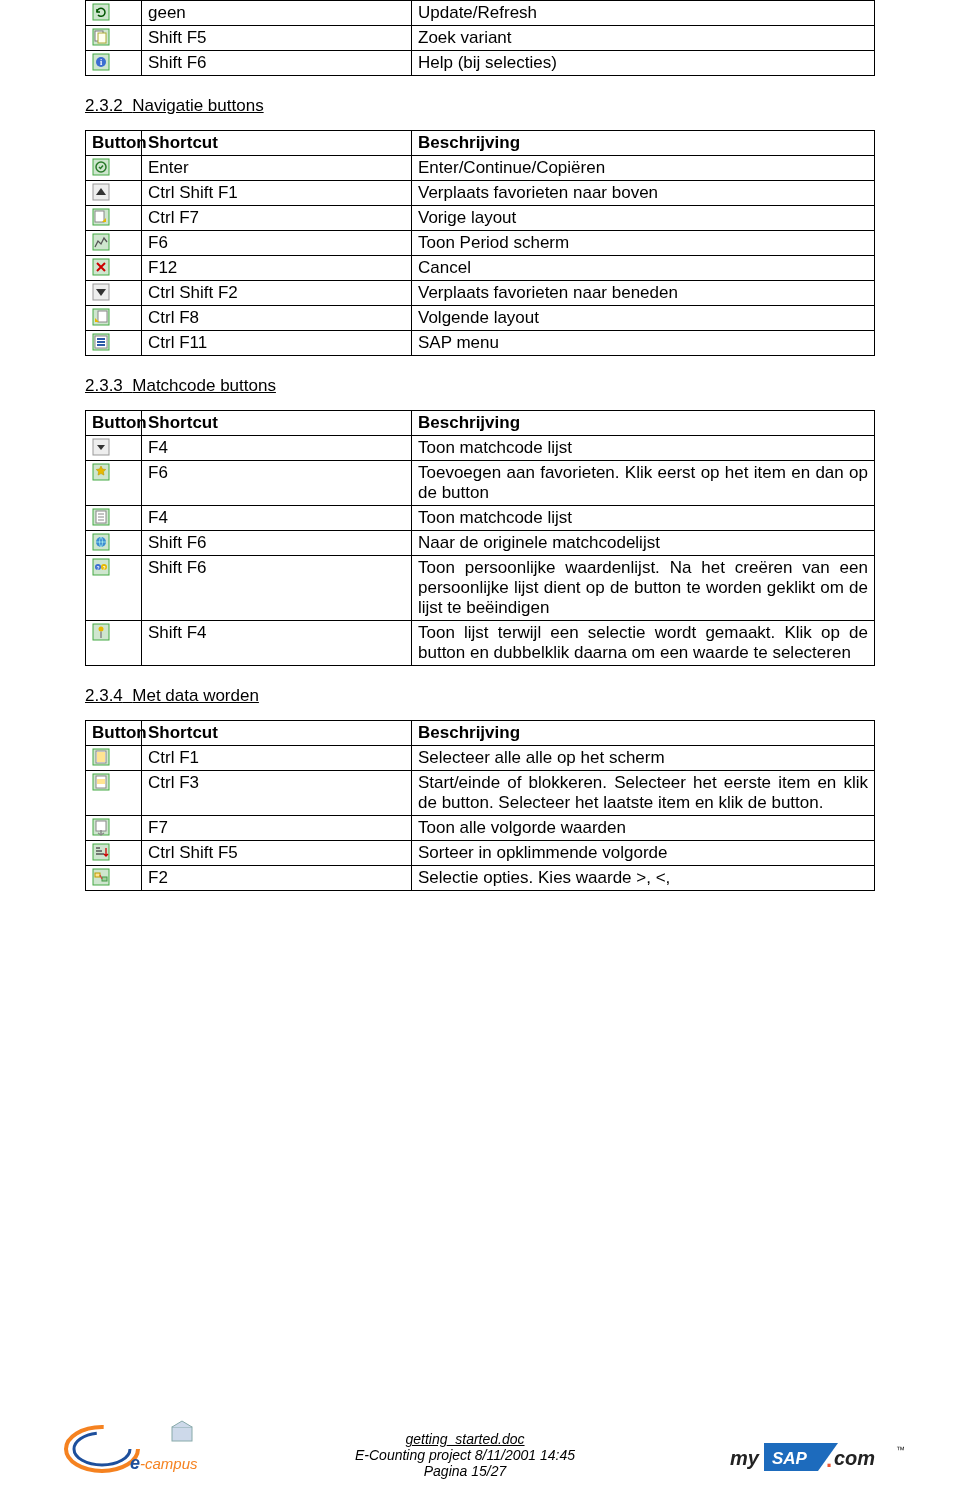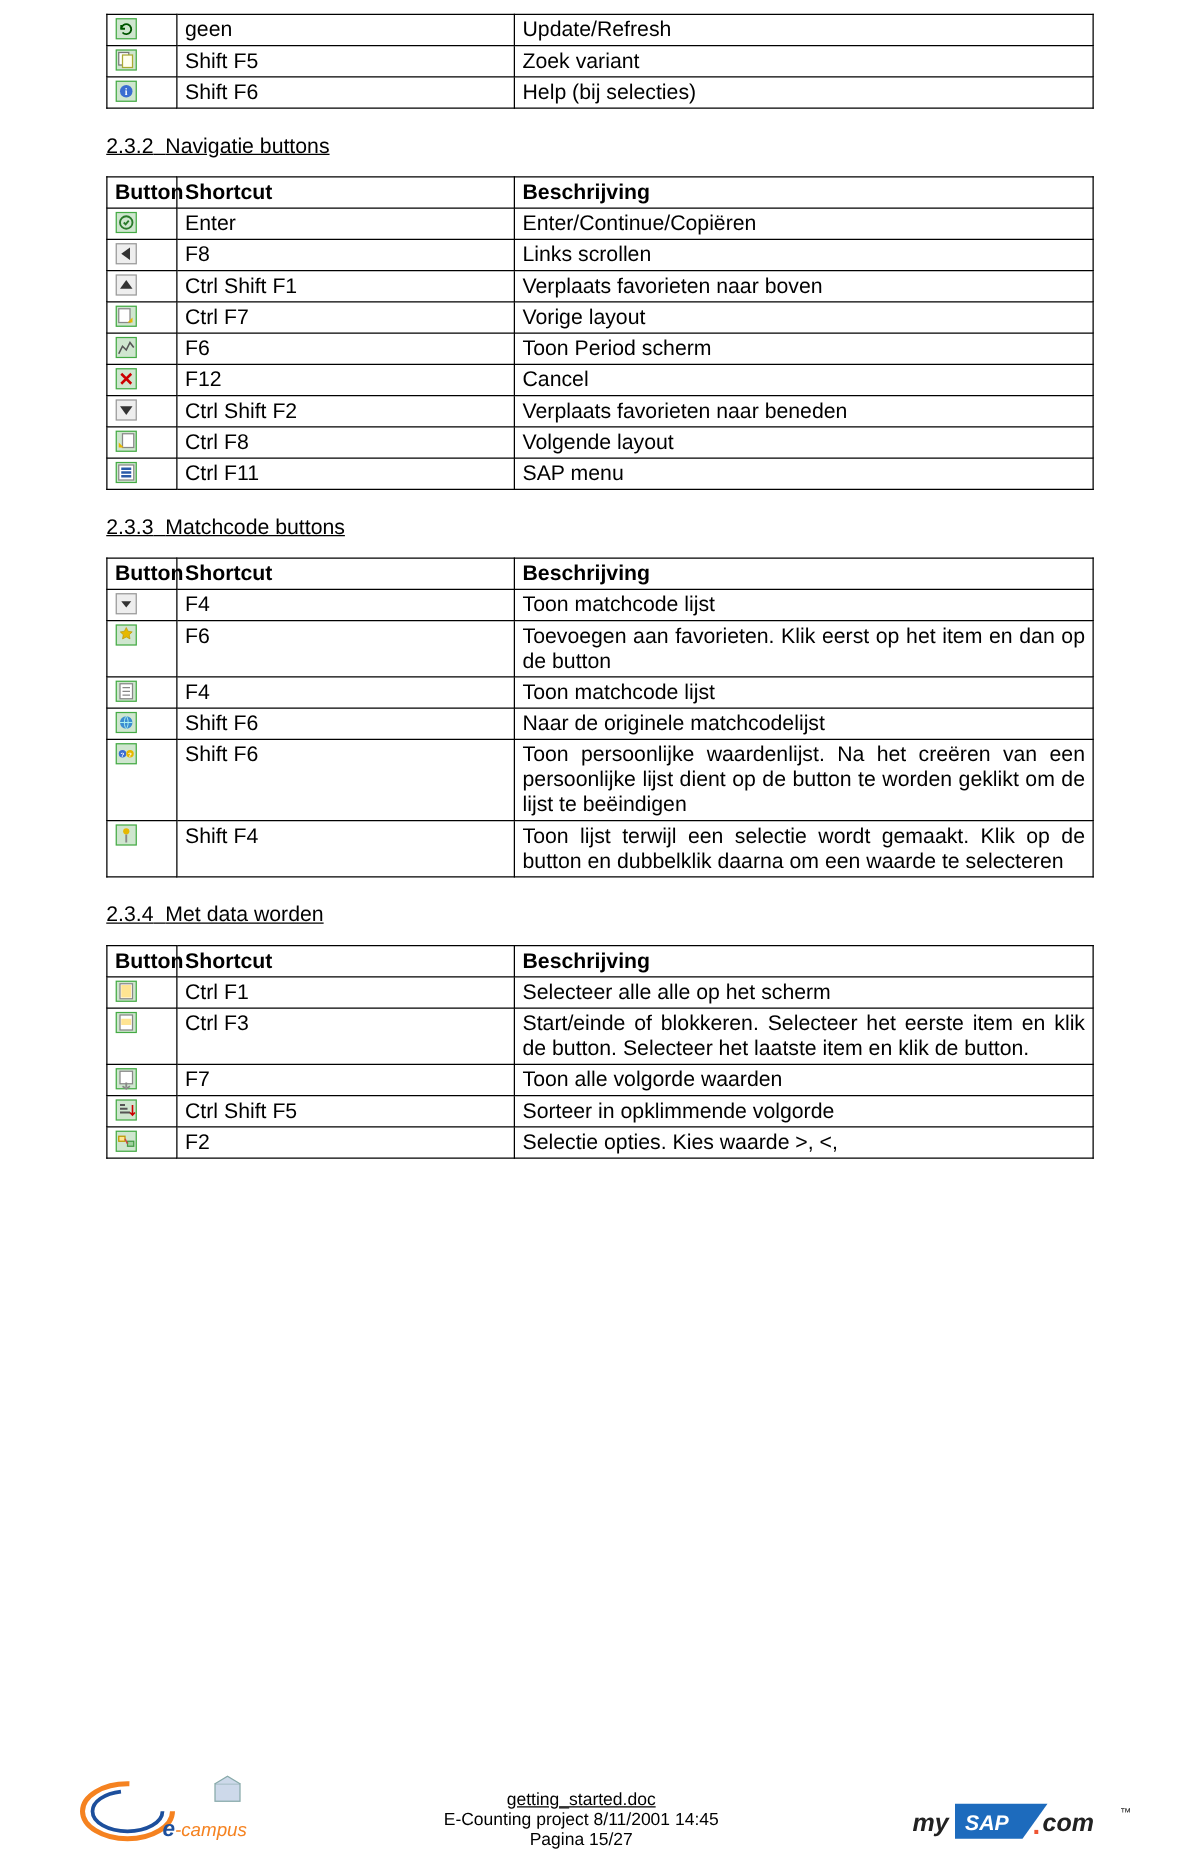--- a/index.html
+++ b/index.html
@@ -1,26 +1,26 @@
 <!DOCTYPE html>
 <html><head>
 <meta charset="utf-8">
 <style>
   body { margin:0; background:#fff; font-family: Arial, Helvetica, sans-serif; font-size:17px; color:#000; }
-  .page { width:960px; min-height:1487px; position:relative; box-sizing:border-box; padding:11px 85px; }
+  .page { width:960px; min-height:1487px; position:relative; box-sizing:border-box; padding:0 85px; }
   table { border-collapse: collapse; width:100%; table-layout:fixed; }
   td, th { border:1px solid #000; padding:2px 6px; text-align:left; vertical-align:top; font-weight:normal; }
   th { font-weight:bold; }
   .table0 { margin-top:0; }
   .col-btn { width:56px; }
   .col-sc { width:270px; }
   .icon { width:18px; height:18px; display:block; }
   .section { margin-top:20px; margin-bottom:14px; text-decoration:underline; }
   .footer { position:absolute; bottom:8px; left:0; right:0; display:flex; justify-content:space-between; align-items:flex-end; padding:0 40px 0 60px; }
-  .footer-center { text-align:center; font-size:14px; }
+  .footer-center { text-align:center; font-size:14px;font-style:italic; }
   .footer-center .u { text-decoration:underline; }
   .logo-ec { width:140px; height:60px; }
   .logo-sap { width:190px; height:44px; }
   .justify { text-align:justify; }
 </style>
 </head>
 <body>
 
 <div class="page">
 
@@ -87,30 +87,20 @@
     <tr>
       <td>
             <svg class="icon" viewBox="0 0 18 18">
               <rect x="1" y="1" width="16" height="16" fill="#cfe6cf" stroke="#4a4"></rect>
               <circle cx="9" cy="9" r="5" fill="none" stroke="#2a7a2a" stroke-width="1.5"></circle>
               <path d="M7 9l1.5 1.5L11 7.5" fill="none" stroke="#2a7a2a" stroke-width="1.5"></path>
             </svg>
           </td>
       <td>Enter</td>
       <td>Enter/Continue/Copiëren</td>
-    </tr>
-    <tr>
-      <td>
-            <svg class="icon" viewBox="0 0 18 18">
-              <rect x="1" y="1" width="16" height="16" fill="#eee" stroke="#999"></rect>
-              <path d="M12 4 L5 9 L12 14 Z" fill="#333"></path>
-            </svg>
-          </td>
-      <td>F8</td>
-      <td>Links scrollen</td>
     </tr>
     <tr>
       <td>
             <svg class="icon" viewBox="0 0 18 18">
               <rect x="1" y="1" width="16" height="16" fill="#eee" stroke="#999"></rect>
               <path d="M4 12 L9 5 L14 12 Z" fill="#333"></path>
             </svg>
           </td>
       <td>Ctrl Shift F1</td>
       <td>Verplaats favorieten naar boven</td>

